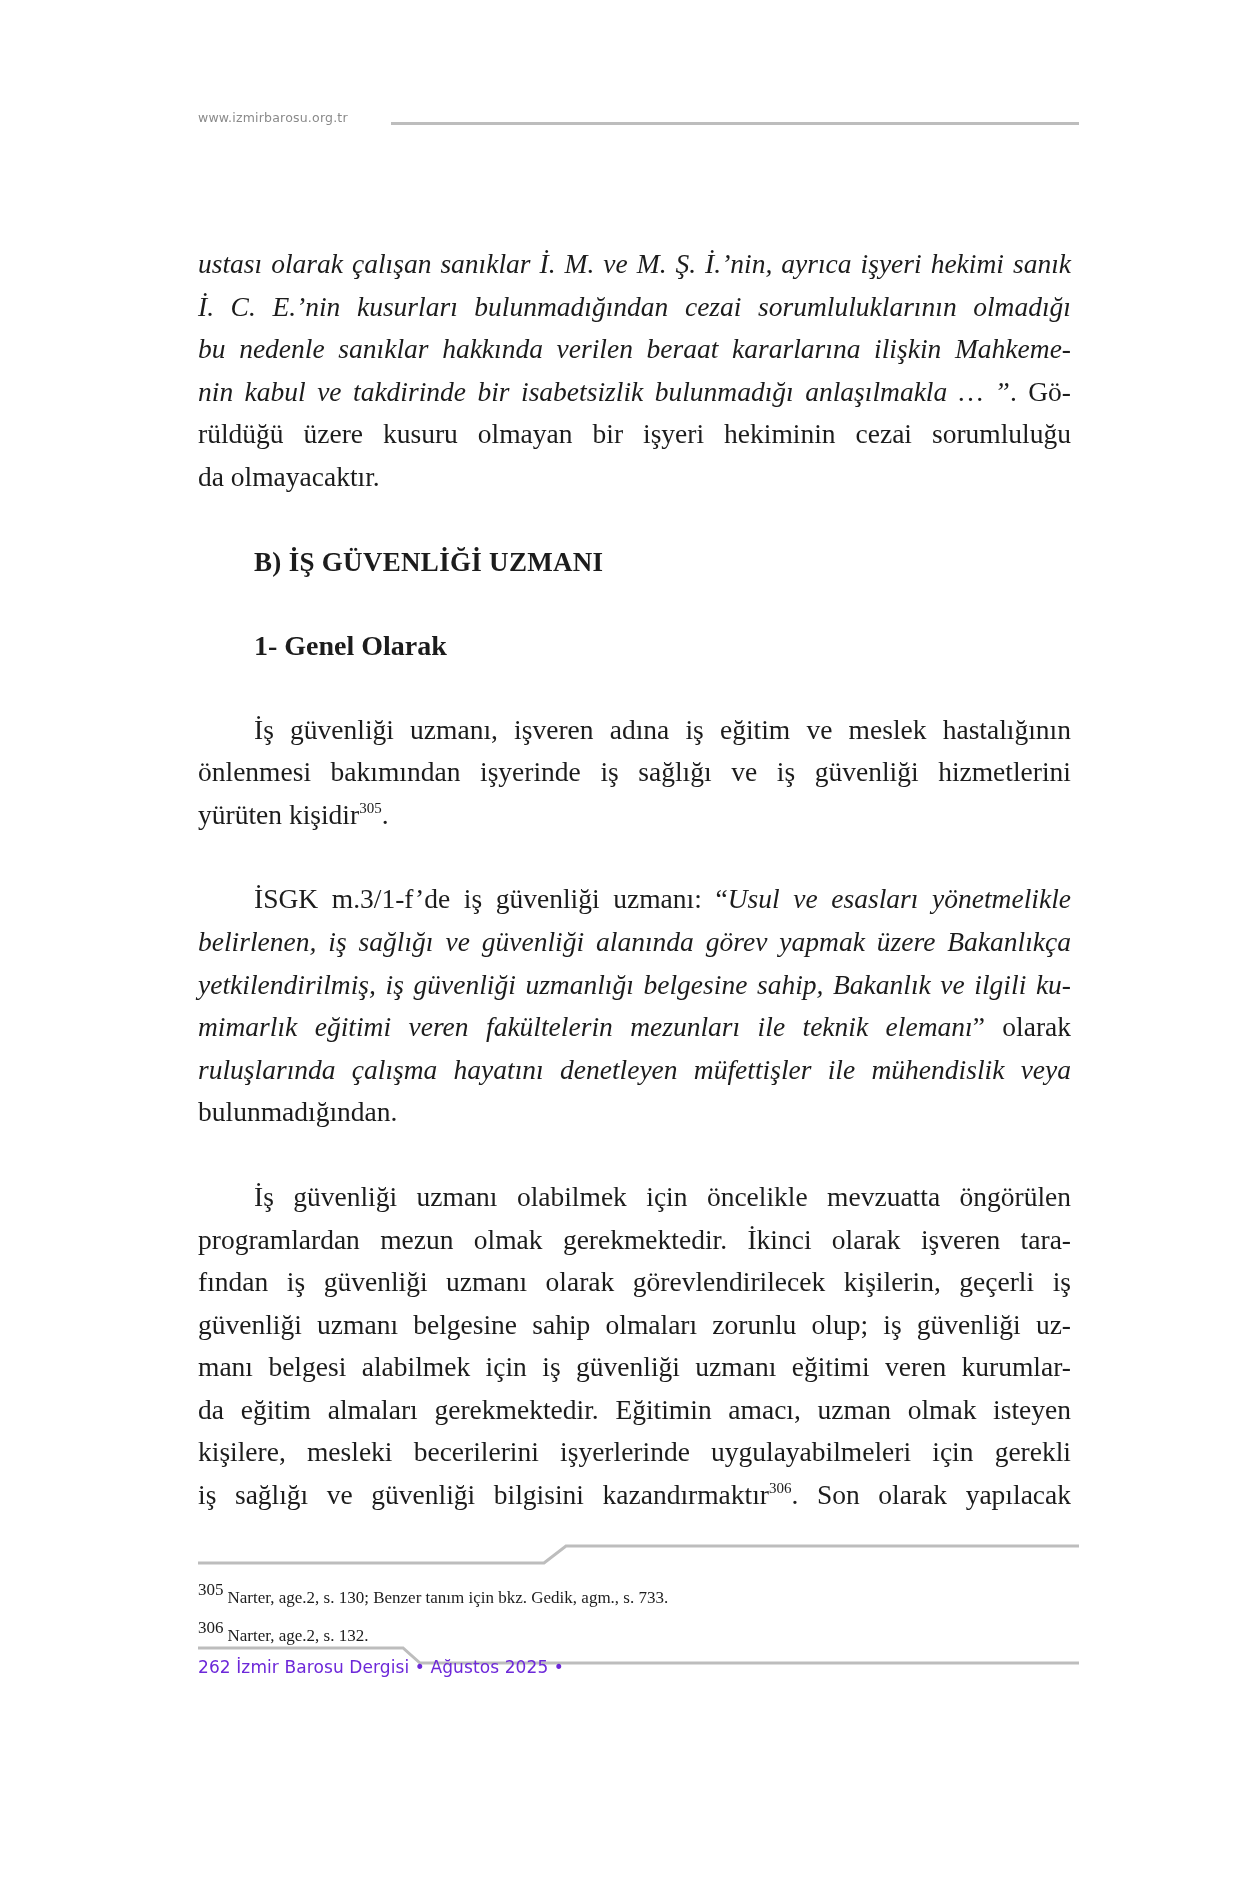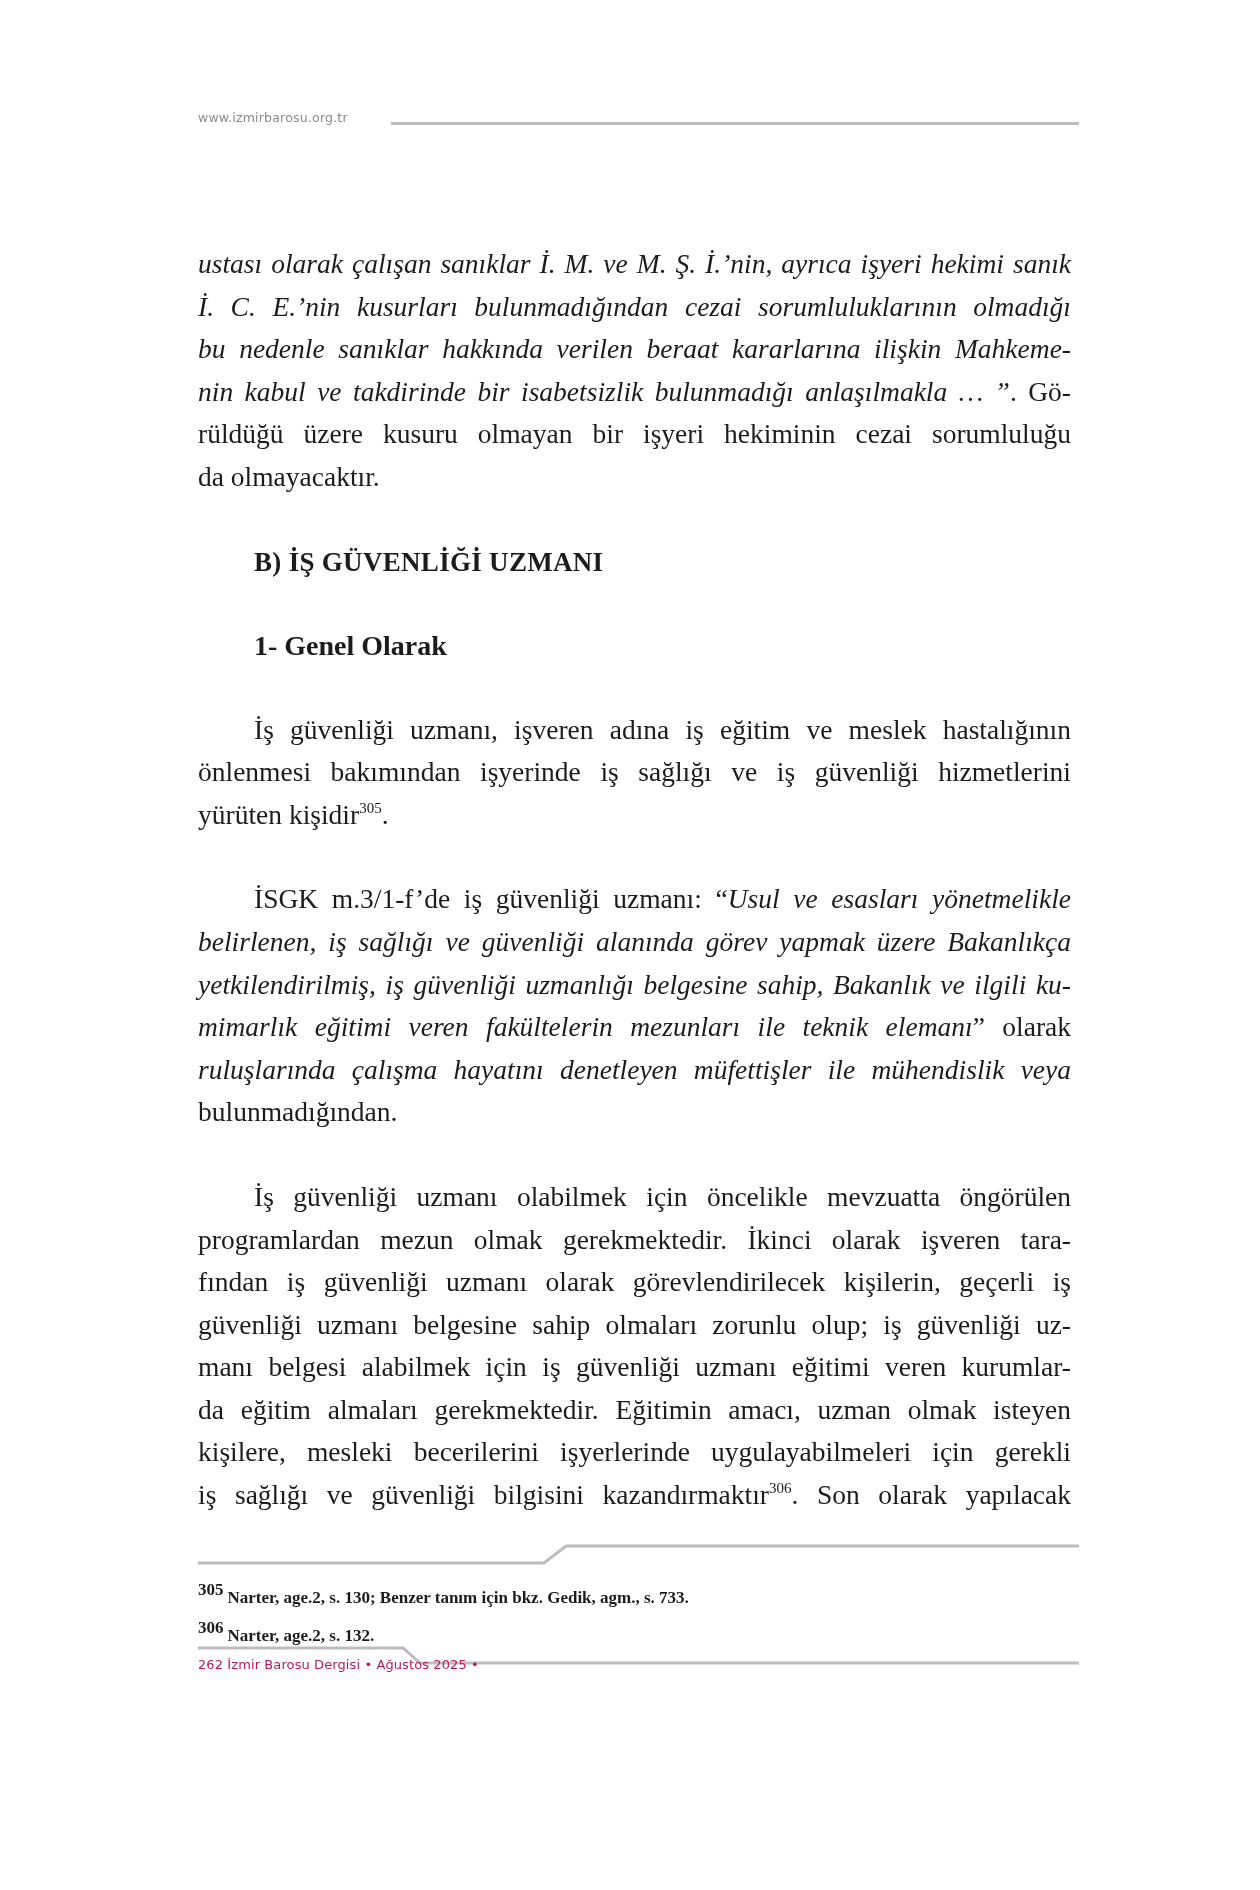--- a/index.html
+++ b/index.html
@@ -28,27 +28,27 @@
       font-family: "Liberation Serif", serif; font-weight: bold; font-size: 27px; color: #1c1c1c;
       padding-left: 56px; line-height: 42px; letter-spacing: 0.3px;
     }
     .h-sub {
       font-family: "Liberation Serif", serif; font-weight: bold; font-size: 28px; color: #1c1c1c;
       padding-left: 56px; line-height: 42px;
     }
 
     svg.rules { position: absolute; left: 0; top: 0; width: 1260px; height: 1890px; pointer-events: none; }
 
-    .footnotes { position: absolute; left: 190px; top: 1575px; width: 873px; font-family: "Liberation Serif", serif; color: #1c1c1c; font-weight: bold; }
+    .footnotes { position: absolute; left: 190px; top: 1575px; width: 873px; font-family: "Liberation Serif", serif; color: #1c1c1c; }
     .fn { display: block; font-size: 17px; line-height: 30px; white-space: nowrap; }
     .fn-num { font-size: 17px; vertical-align: 8px; margin-right: 4px; }
 
     .folio {
       position: absolute; left: 190px; top: 1657px;
-      font-family: "DejaVu Sans", sans-serif; font-size: 13px; color: #be185d; white-space: nowrap; letter-spacing: 0.1px;
+      font-family: "DejaVu Sans", sans-serif; font-size: 17px; color: #6d28d9; white-space: nowrap; letter-spacing: 0.1px;
     }
   </style>
 </head>
 <body>
 
 <div class="page">
 
   <div class="running-head">www.izmirbarosu.org.tr</div>
   <div class="head-rule"></div>
 

